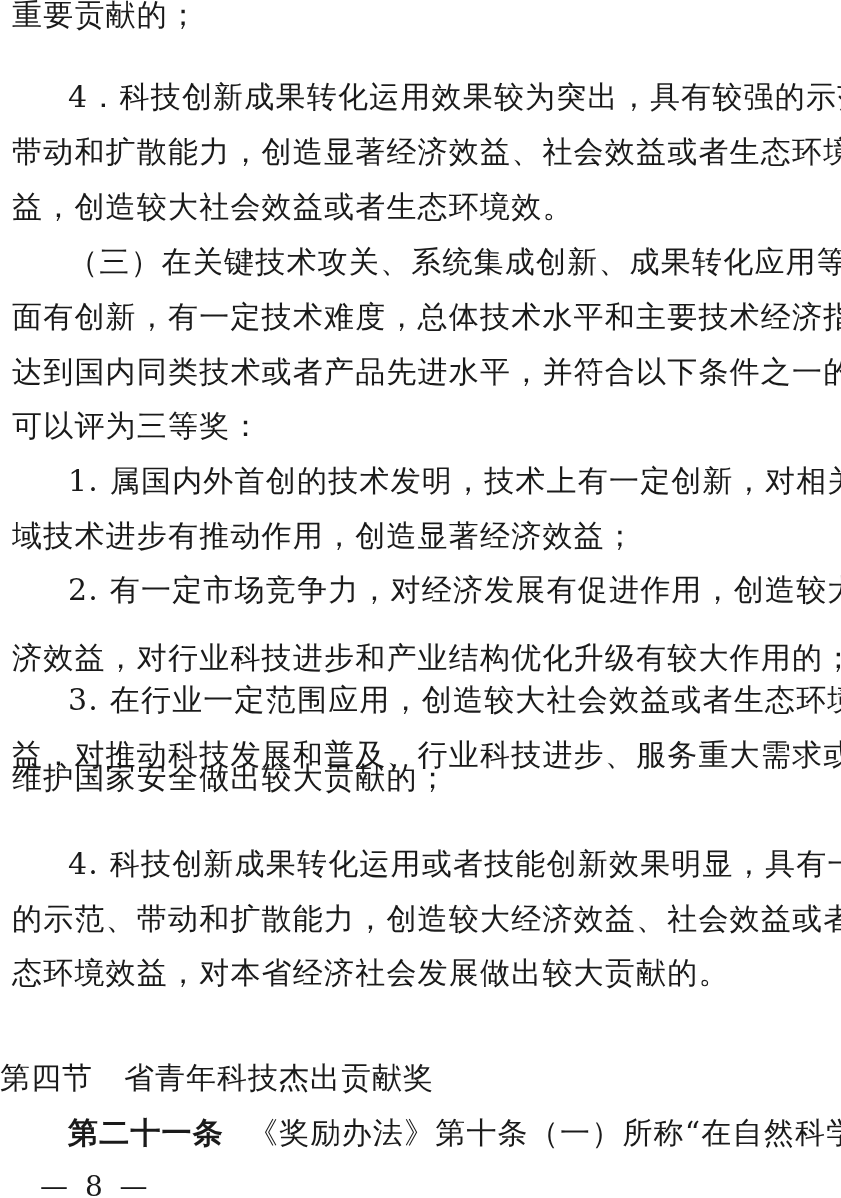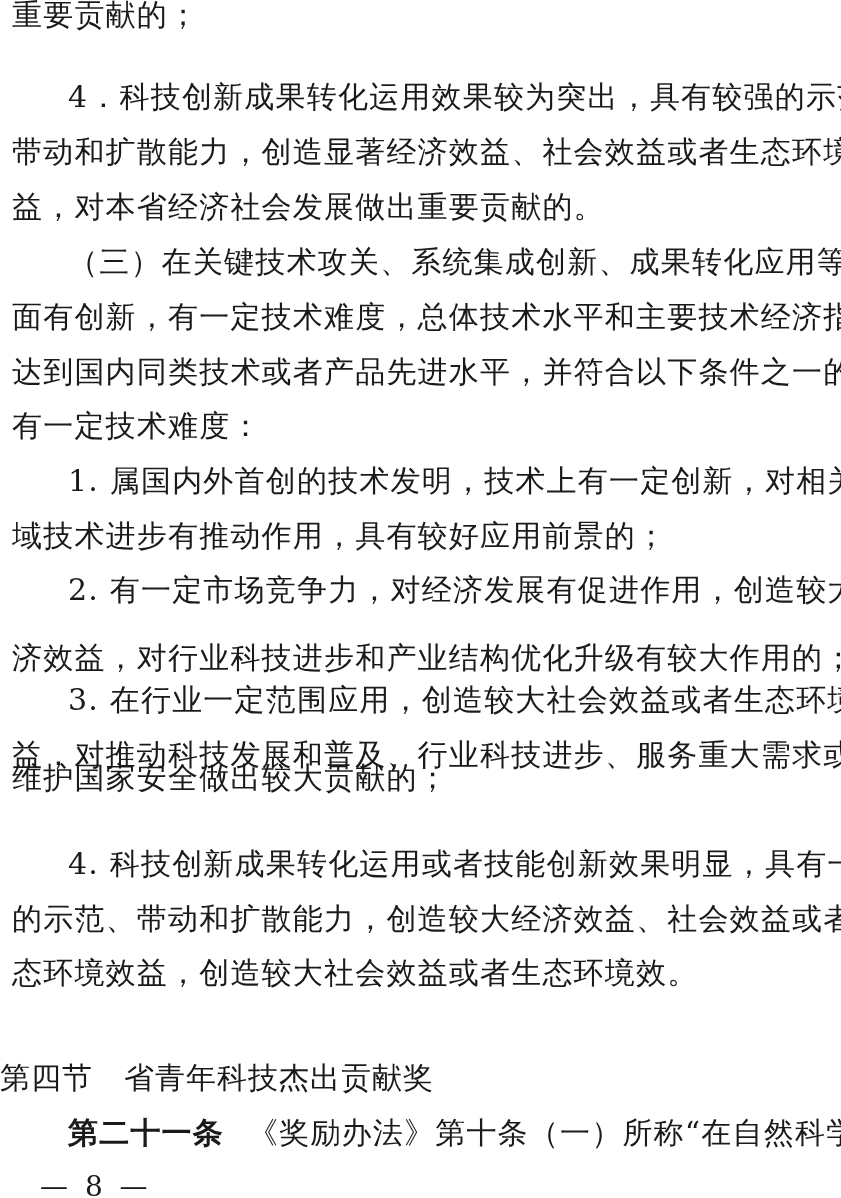--- a/index.html
+++ b/index.html
@@ -60,35 +60,35 @@
       letter-spacing: 4px;
     }
   </style>
 </head>
 <body>
 
 <div>
   <div class="line" style="top:-5px">重要贡献的；</div>
   <div class="line indent" style="top:77px">4．科技创新成果转化运用效果较为突出，具有较强的示范、</div>
   <div class="line" style="top:132px">带动和扩散能力，创造显著经济效益、社会效益或者生态环境效</div>
-  <div class="line" style="top:187px">益，对本省经济社会发展做出重要贡献的。</div>
+  <div class="line" style="top:187px">益，创造较大社会效益或者生态环境效。</div>
   <div class="line indent" style="top:242px">（三）在关键技术攻关、系统集成创新、成果转化应用等方</div>
   <div class="line" style="top:297px">面有创新，有一定技术难度，总体技术水平和主要技术经济指标</div>
   <div class="line" style="top:352px">达到国内同类技术或者产品先进水平，并符合以下条件之一的，</div>
-  <div class="line" style="top:406px">有一定技术难度：</div>
+  <div class="line" style="top:406px">可以评为三等奖：</div>
   <div class="line indent" style="top:461px">1. 属国内外首创的技术发明，技术上有一定创新，对相关领</div>
-  <div class="line" style="top:516px">域技术进步有推动作用，具有较好应用前景的；</div>
+  <div class="line" style="top:516px">域技术进步有推动作用，创造显著经济效益；</div>
   <div class="line indent" style="top:570px">2. 有一定市场竞争力，对经济发展有促进作用，创造较大经</div>
   <div class="line" style="top:638px">济效益，对行业科技进步和产业结构优化升级有较大作用的；</div>
   <div class="line indent" style="top:680px">3. 在行业一定范围应用，创造较大社会效益或者生态环境效</div>
   <div class="line" style="top:735px">益，对推动科技发展和普及、行业科技进步、服务重大需求或者</div>
   <div class="line" style="top:758px">维护国家安全做出较大贡献的；</div>
   <div class="line indent" style="top:844px">4. 科技创新成果转化运用或者技能创新效果明显，具有一定</div>
   <div class="line" style="top:899px">的示范、带动和扩散能力，创造较大经济效益、社会效益或者生</div>
-  <div class="line" style="top:953px">态环境效益，创造较大社会效益或者生态环境效。</div>
+  <div class="line" style="top:953px">态环境效益，对本省经济社会发展做出较大贡献的。</div>
 
   <div class="sec-title">第四节　省青年科技杰出贡献奖</div>
 
   <div class="article">
     <span class="label">第二十一条</span><span>《奖励办法》第十条（一）所称“在自然科学</span>
   </div>
 
   <div class="page-num">— 8 —</div>
 </div>
 

